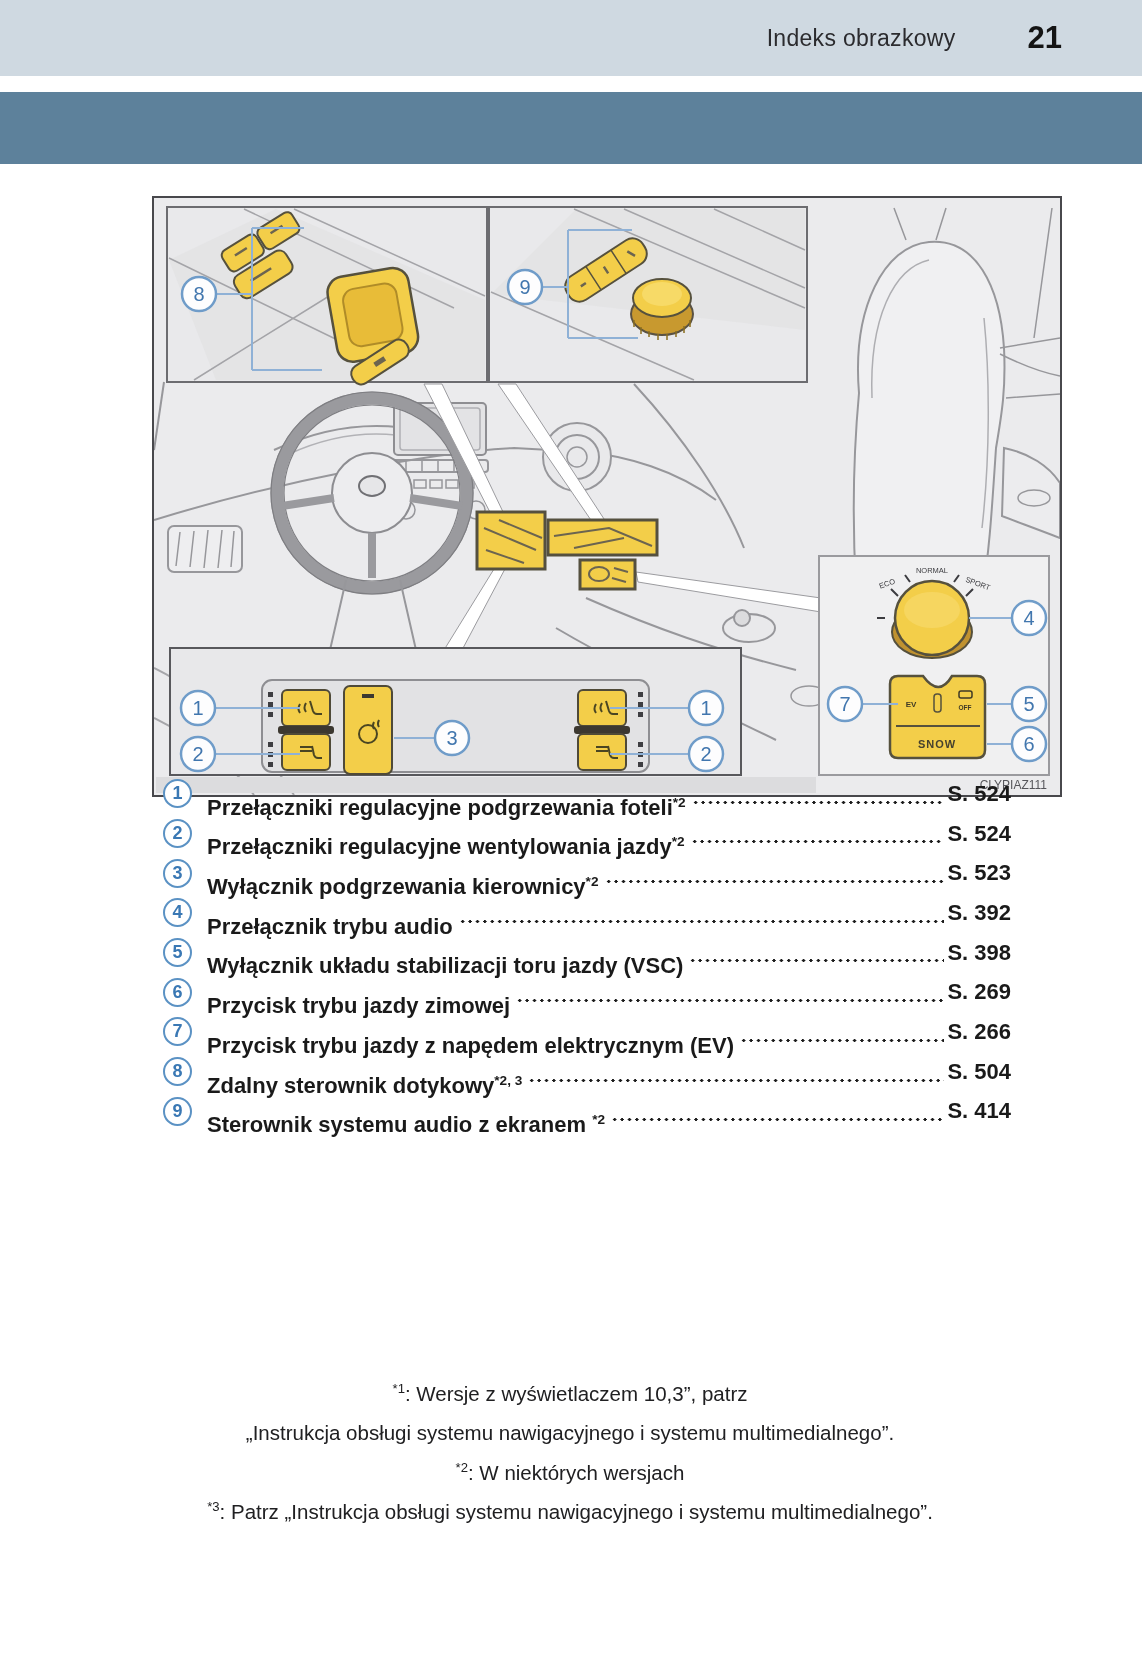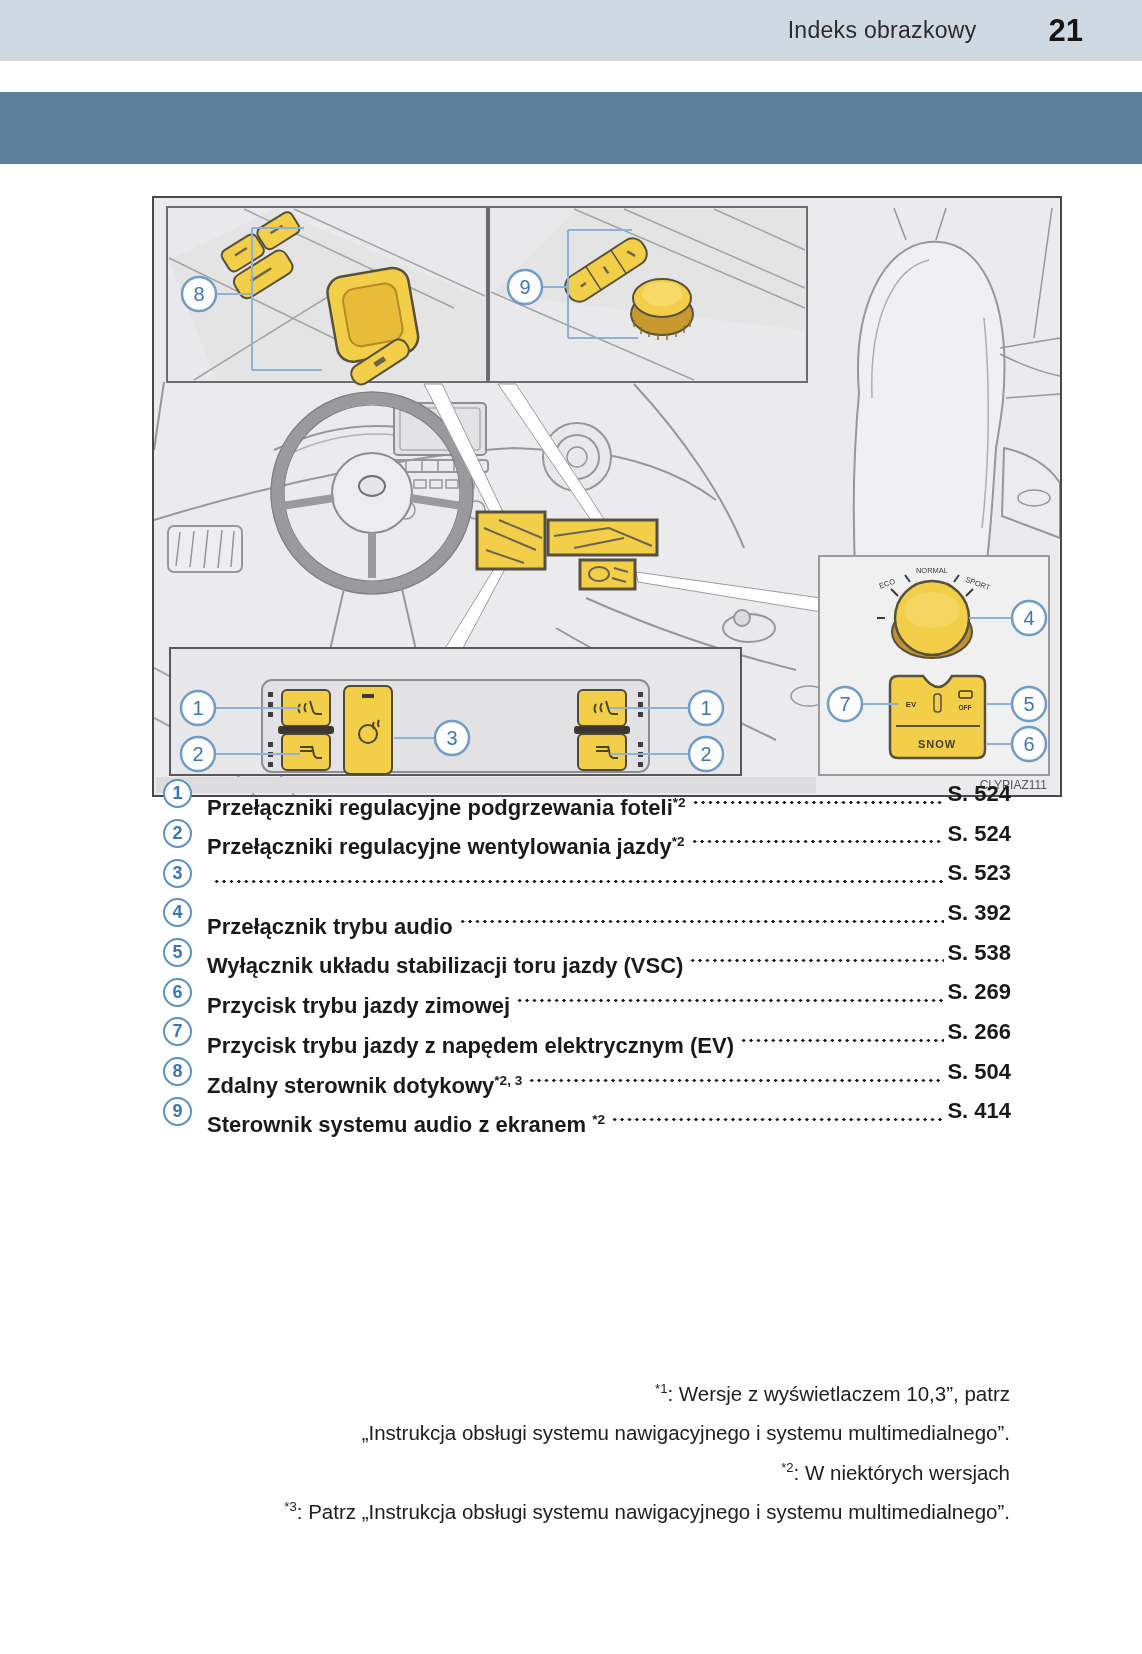--- a/index.html
+++ b/index.html
@@ -1,41 +1,41 @@
 <!DOCTYPE html>
 <html><head>
 <meta charset="utf-8">
 <style>
   html,body{margin:0;padding:0;}
   body{
     width:1142px;height:1654px;position:relative;background:#ffffff;
     font-family:"Liberation Sans", sans-serif;color:#1c1c1c;overflow:hidden;
   }
-  .band-light{position:absolute;left:0;top:0;width:1142px;height:61px;background:#cfd9e1;
-    display:flex;align-items:center;justify-content:flex-end;padding-right:59px;box-sizing:border-box;}
+  .band-light{position:absolute;left:0;top:0;width:1142px;height:76px;background:#cfd9e1;
+    display:flex;align-items:center;justify-content:flex-end;padding-right:80px;box-sizing:border-box;}
   .band-light .title{font-size:23px;color:#2b2b2e;letter-spacing:.3px;}
   .band-light .pagenum{font-size:31px;font-weight:bold;color:#141414;margin-left:72px;}
   .band-dark{position:absolute;left:0;top:92px;width:1142px;height:72px;background:#5d819b;}
 
   .illu{position:absolute;left:152px;top:196px;width:906px;height:597px;border:2px solid #48484c;background:#ebebed;}
   .illu svg{display:block;}
 
   .index-list{position:absolute;left:163px;top:774px;width:848px;}
   .row{display:flex;align-items:center;height:39.7px;}
   .cnum{flex:0 0 auto;width:29px;height:29px;border:2.5px solid #5b92c4;border-radius:50%;
     color:#3a78b4;font-size:18px;font-weight:bold;display:flex;align-items:center;justify-content:center;
     box-sizing:border-box;margin-right:15px;background:#fff;}
   .itext{font-size:22px;font-weight:bold;color:#1a1a1a;white-space:nowrap;margin-top:28px;}
   .itext sup{font-size:0.62em;}
   .dots{flex:1 1 auto;align-self:flex-end;height:5px;margin:0 3px 9px 6px;
     background-image:radial-gradient(circle,#1c1c1c 1.4px,transparent 1.7px);
     background-size:7.4px 5px;background-repeat:repeat-x;background-position:left bottom;}
   .pref{flex:0 0 auto;font-size:22px;font-weight:bold;color:#1a1a1a;}
 
-  .footnotes{position:absolute;right:132px;top:1372px;width:880px;text-align:right;
+  .footnotes{position:absolute;right:132px;top:1372px;width:880px;text-align:center;
     font-size:20.5px;color:#202022;line-height:34.6px;}
   .footnotes sup{font-size:0.64em;}
 </style>
 </head>
 <body>
 
 <div class="band-light">
   <span class="title">Indeks obrazkowy</span>
   <span class="pagenum">21</span>
 </div>
@@ -271,34 +271,35 @@
     <span class="pref">S. 524</span>
   </div>
   <div class="row">
     <span class="cnum">2</span>
     <span class="itext"><span>Przełączniki regulacyjne wentylowania jazdy</span><sup>*2</sup></span>
     <span class="dots"></span>
     <span class="pref">S. 524</span>
   </div>
   <div class="row">
     <span class="cnum">3</span>
+    <span class="itext"><span>Wyłącznik podgrzewania kierownicy</span><sup>*2</sup></span>
     <span class="dots"></span>
     <span class="pref">S. 523</span>
   </div>
   <div class="row">
     <span class="cnum">4</span>
     <span class="itext"><span>Przełącznik trybu audio</span><sup></sup></span>
     <span class="dots"></span>
     <span class="pref">S. 392</span>
   </div>
   <div class="row">
     <span class="cnum">5</span>
     <span class="itext"><span>Wyłącznik układu stabilizacji toru jazdy (VSC)</span><sup></sup></span>
     <span class="dots"></span>
-    <span class="pref">S. 538</span>
+    <span class="pref">S. 398</span>
   </div>
   <div class="row">
     <span class="cnum">6</span>
     <span class="itext"><span>Przycisk trybu jazdy zimowej</span><sup></sup></span>
     <span class="dots"></span>
     <span class="pref">S. 269</span>
   </div>
   <div class="row">
     <span class="cnum">7</span>
     <span class="itext"><span>Przycisk trybu jazdy z napędem elektrycznym (EV)</span><sup></sup></span>

